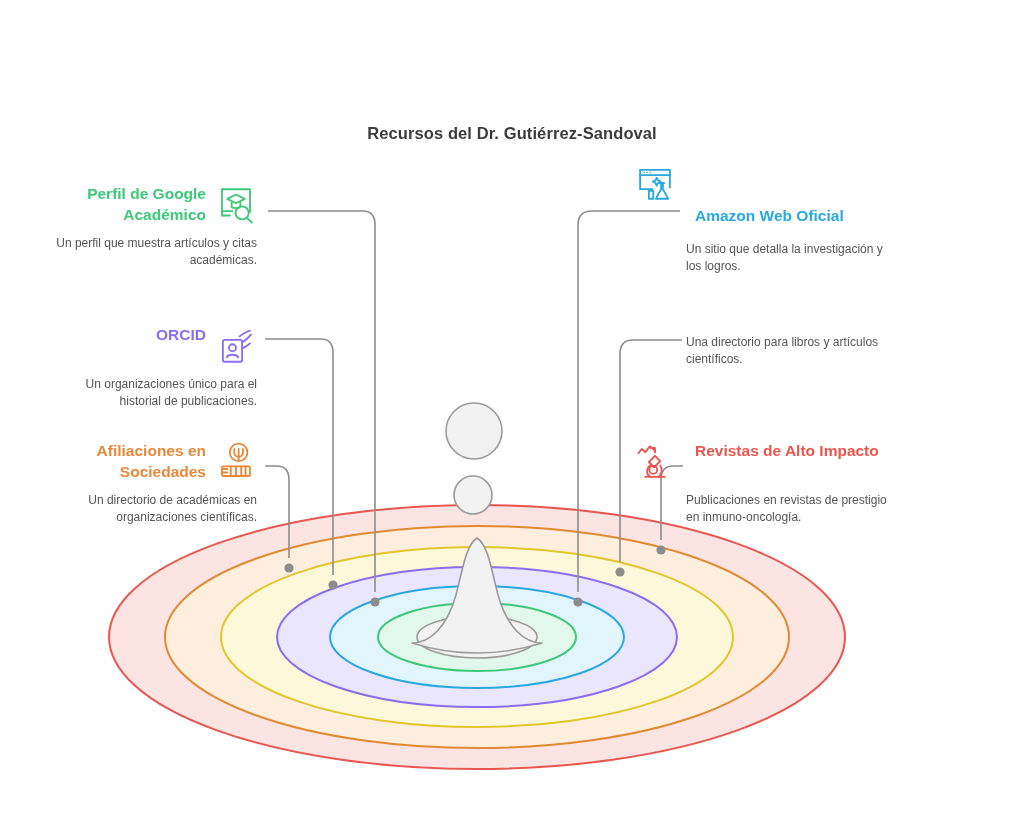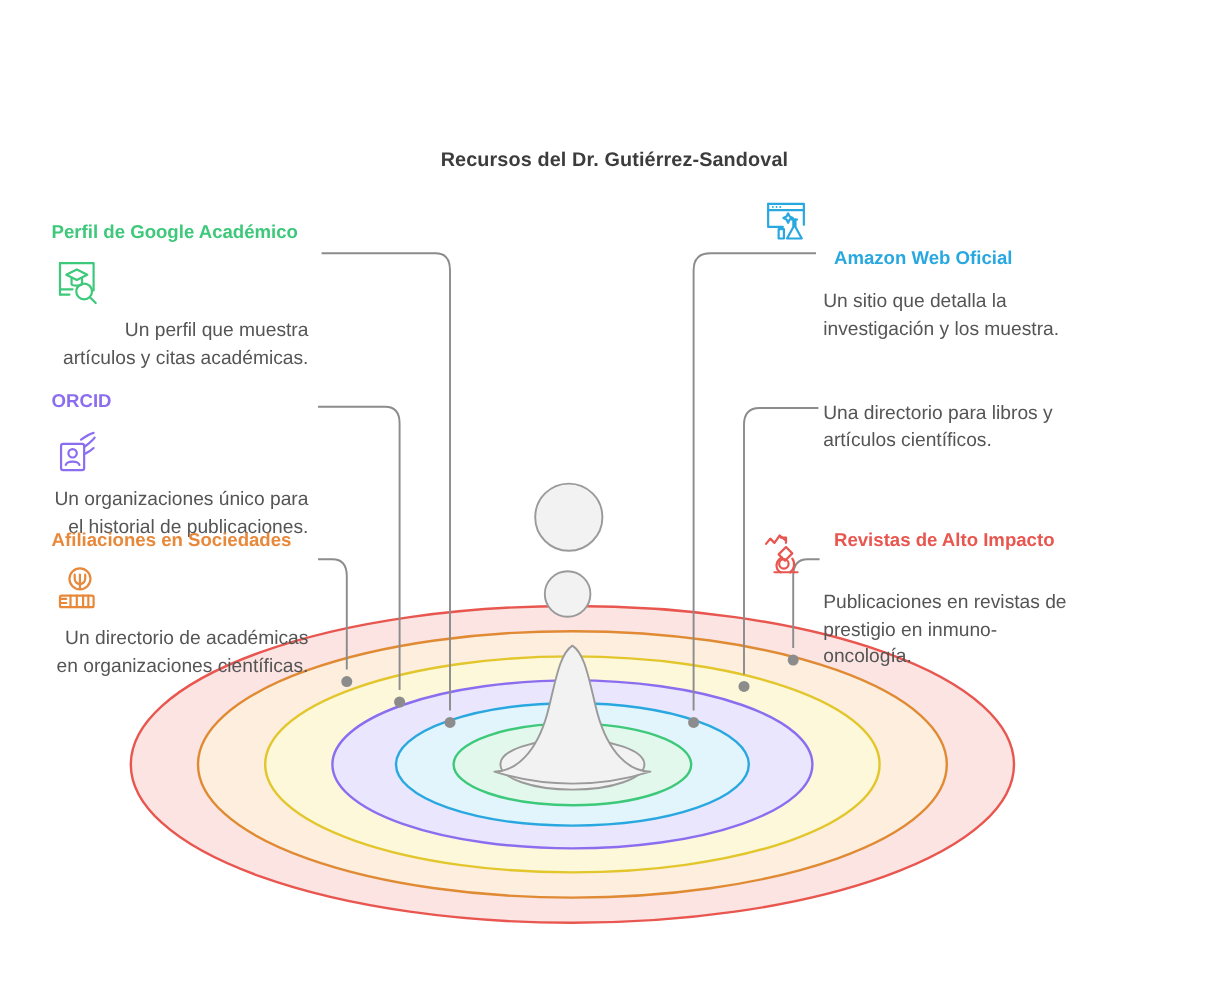--- a/index.html
+++ b/index.html
@@ -56,35 +56,35 @@
     align-items: flex-start;
     gap: 9px;
   }
   .item .label {
     font-size: 15.5px;
     font-weight: bold;
     line-height: 1.35;
     flex: 1 1 auto;
   }
   .item .desc {
-    font-size: 16px;
+    font-size: 12px;
     line-height: 1.42;
     color: #555555;
     margin-top: 9px;
   }
   .icon-box {
     width: 42px;
     height: 42px;
     flex: 0 0 42px;
     display: block;
   }
 
   
   .item.left { text-align: right; }
-  .item.left .head { flex-direction: column; }
+  .item.left .head { flex-direction: row; }
   .item.left .label { text-align: right; }
   .item.left .desc { text-align: right; }
 
   
   .item.right { text-align: left; }
   .item.right .label { text-align: left; }
   .item.right .desc { text-align: left; }
 
   
   #item-scholar   { left: 43px;  top: 184px; width: 214px; }
@@ -205,21 +205,21 @@
           <circle cx="15" cy="12" r="0.9" fill="#29a8e0" stroke="none"></circle>
           <circle cx="18.5" cy="12" r="0.9" fill="#29a8e0" stroke="none"></circle>
           <path d="M31 24 v7 L25 42 h14 L33 31 v-7 Z"></path>
           <path d="M29.5 24 h5"></path>
           <rect x="17" y="33" width="5" height="9"></rect>
           <path d="M26 18 l1.5 3 3 1.5 -3 1.5 -1.5 3 -1.5-3 -3-1.5 3-1.5 Z"></path>
         </g>
       </svg>
       <div class="label" style="color:#29a8e0; padding-top:22px;">Amazon Web Oficial</div>
     </div>
-    <div class="desc" style="margin-top:14px;">Un sitio que detalla la investigación y los muestra.</div>
+    <div class="desc" style="margin-top:14px;">Un sitio que detalla la investigación y los logros.</div>
   </div>
 
   <div class="item right" id="item-amazon">
     <div class="desc" style="margin-top:18px;">Una directorio para libros y artículos científicos.</div>
   </div>
 
   <div class="item right" id="item-journals">
     <div class="head">
       <svg class="icon-box" viewBox="0 0 48 48" style="position:relative; top:0px; left:-52px; margin-right:-42px;">
         <g fill="none" stroke="#e8564f" stroke-width="2.1" stroke-linecap="round" stroke-linejoin="round">

